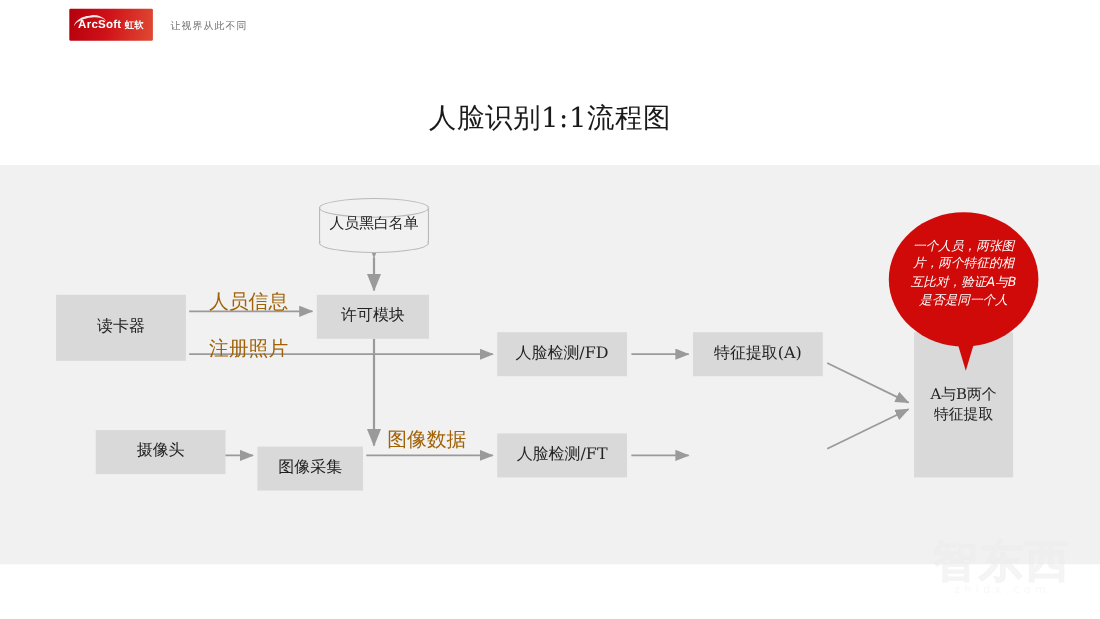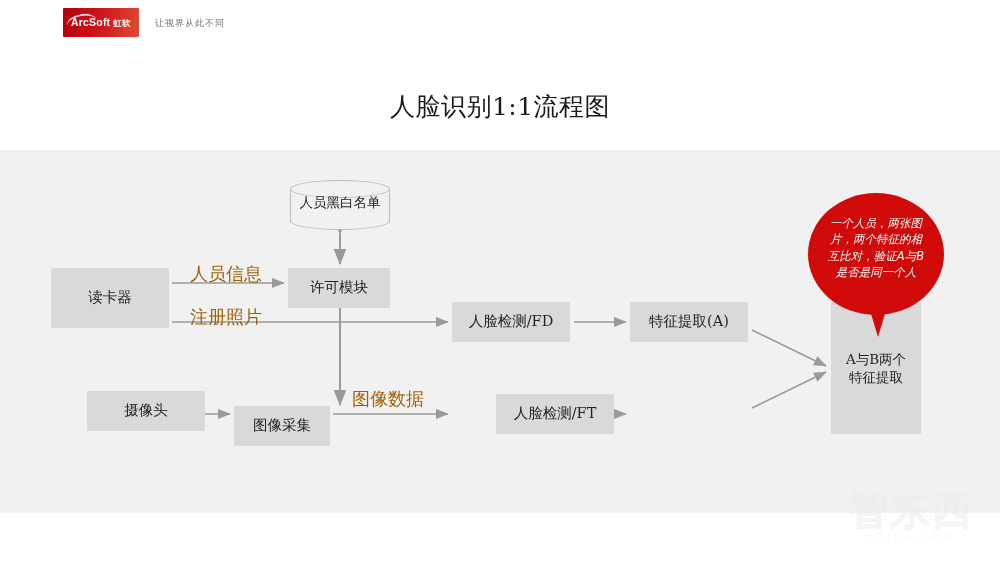--- a/index.html
+++ b/index.html
@@ -55,21 +55,21 @@
     text-align:center;color:#222;font-size:14.5px;line-height:1.35;
     font-family:"DejaVu Serif","Liberation Serif",serif;
     box-sizing:border-box;
   }
   .n-reader   {left:51px; top:118px; width:118px;height:60px;}
   .n-permit   {left:288px;top:118px; width:102px;height:40px;}
   .n-fd       {left:452px;top:152px; width:118px;height:40px;}
   .n-fa       {left:630px;top:152px; width:118px;height:40px;}
   .n-camera   {left:51px; top:241px; width:118px;height:40px;margin-left:36px;}
   .n-capture  {left:234px;top:256px; width:96px; height:40px;}
-  .n-ft       {left:452px;top:244px; width:118px;height:40px;margin-left:44px;}
+  .n-ft       {left:452px;top:244px; width:118px;height:40px;}
   .n-fb       {left:630px;top:244px; width:118px;height:40px;}
   .n-compare  {left:831px;top:152px; width:90px; height:132px;font-size:13.5px;}
 
   
   .cylinder{
     position:absolute;left:290px;top:30px;width:100px;height:50px;
   }
   .cyl-body{
     position:absolute;left:0;top:9px;width:100px;height:32px;
     background:#f1f1f1;border-left:1px solid #b9b9b9;border-right:1px solid #b9b9b9;

